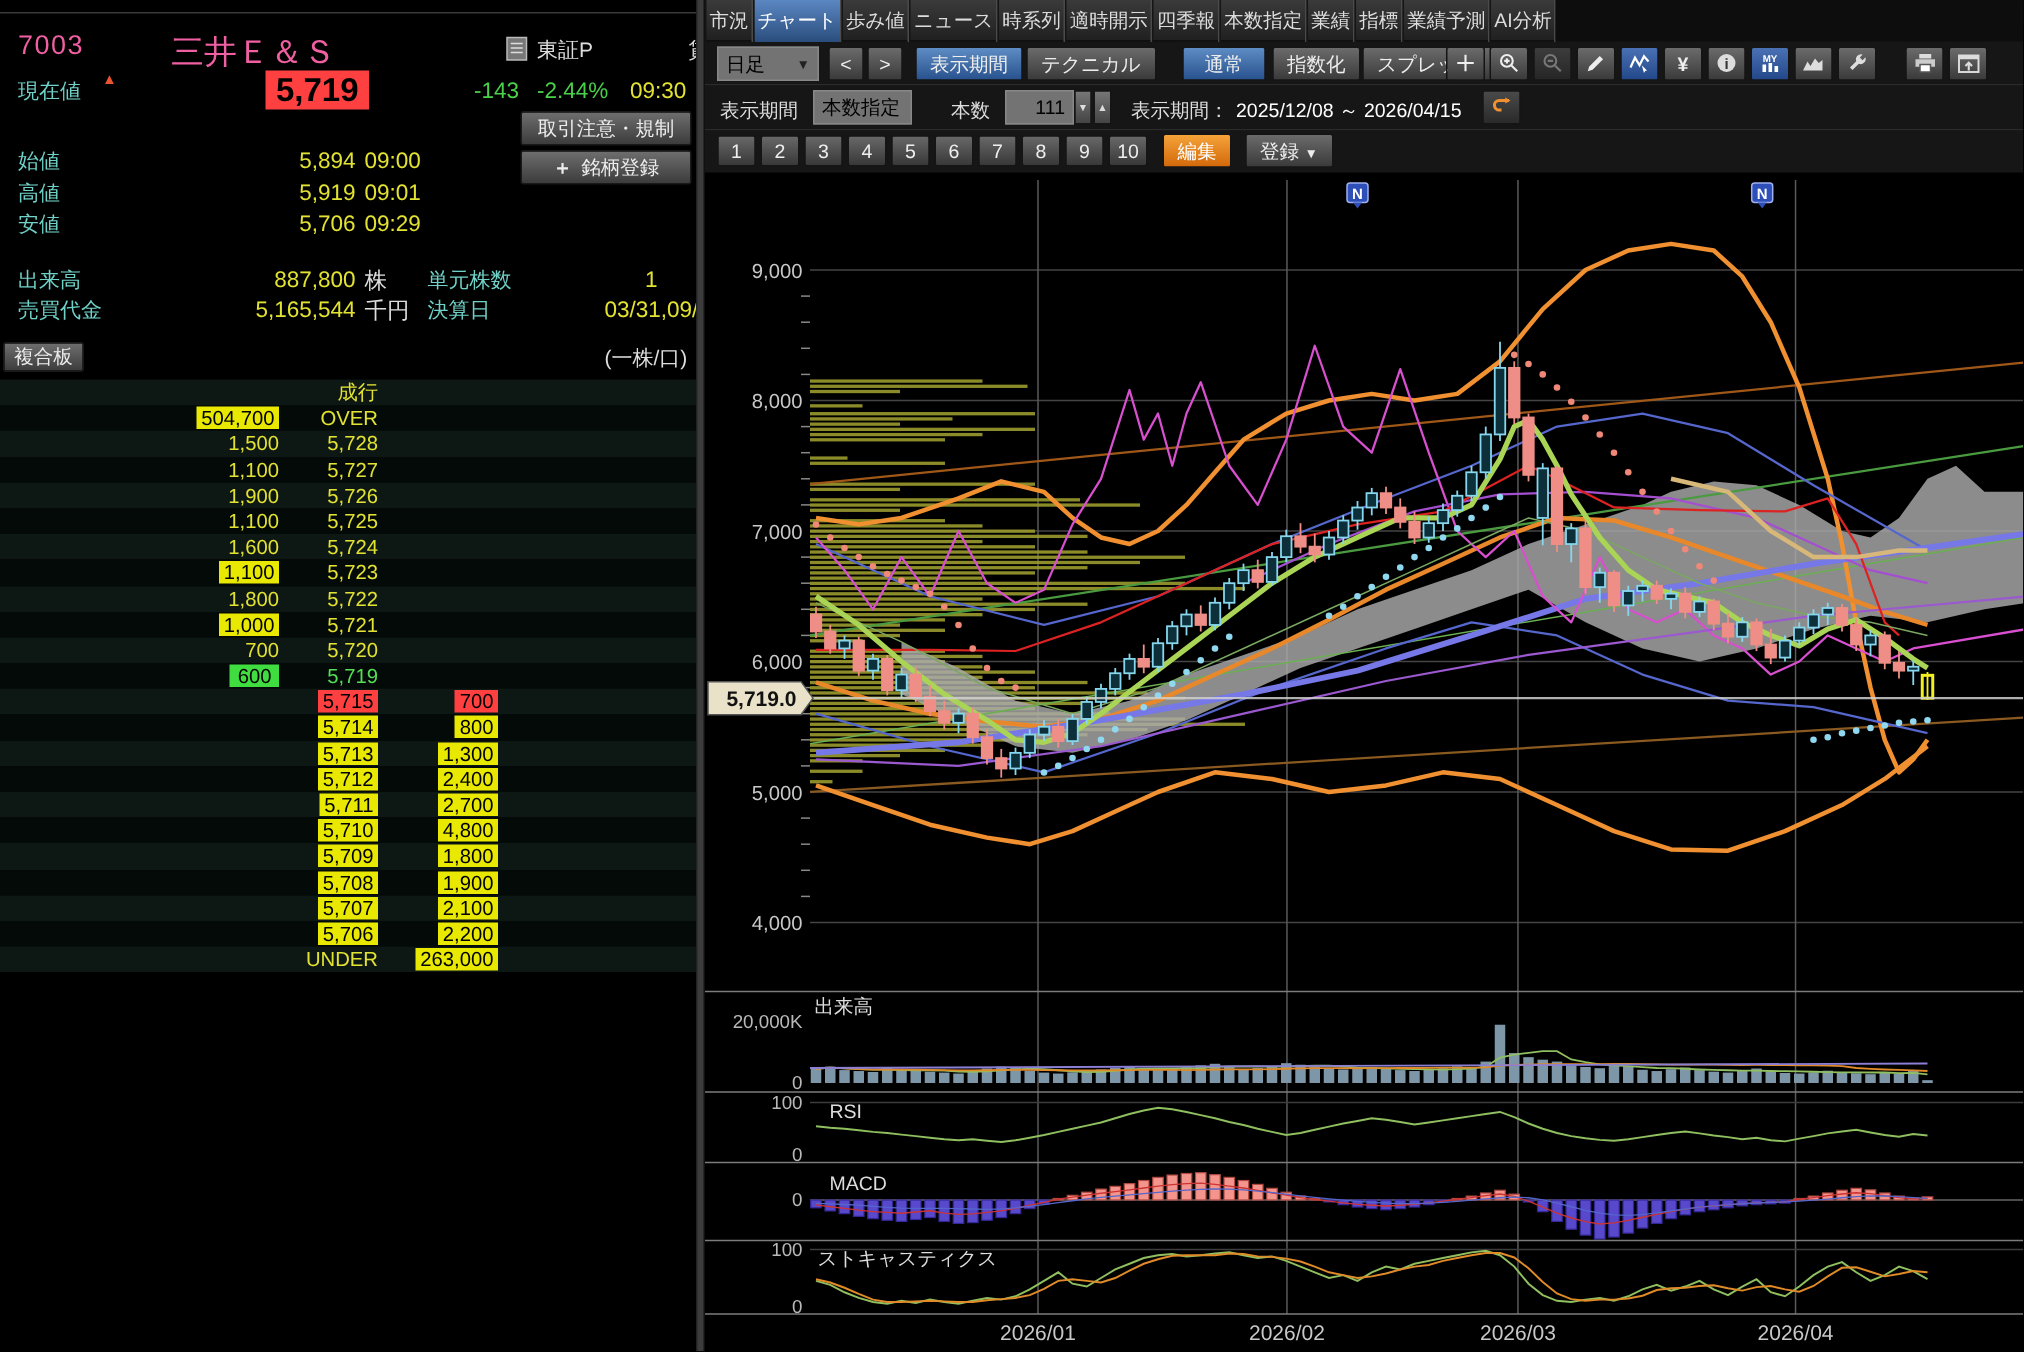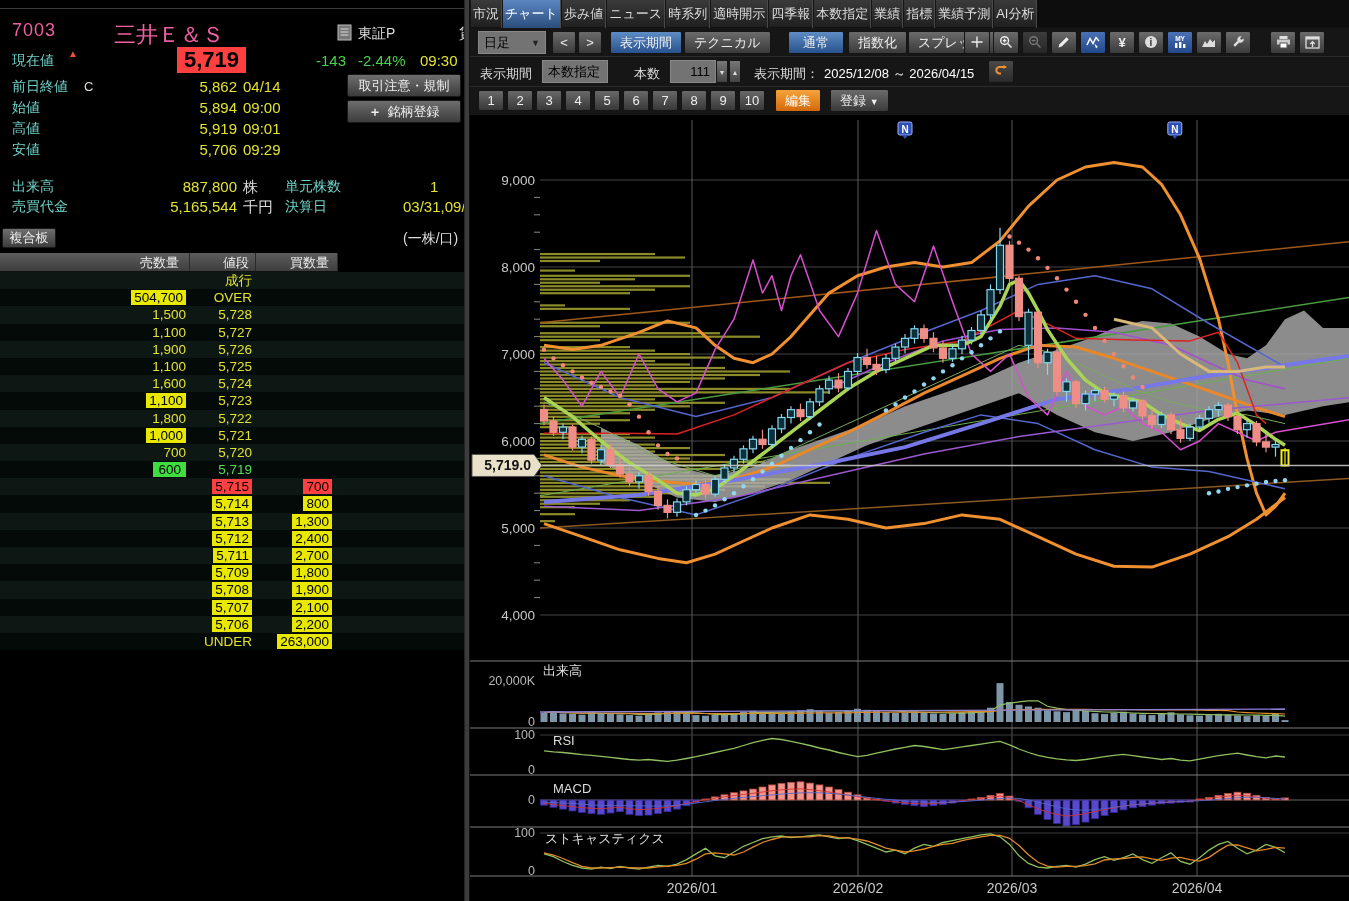--- a/index.html
+++ b/index.html
@@ -114,26 +114,20 @@
     <div class="q-market">東証P</div>
     <div class="q-margin">貸</div>
 
     <div class="q-cur-label lbl">現在値</div>
     <div class="q-arrow">▲</div>
     <div class="q-price">5,719</div>
     <div class="q-change grn">-143</div>
     <div class="q-pct grn">-2.44%</div>
     <div class="q-time">09:30</div>
 
-    <div class="inforow" style="top:78px">
-      <span class="i-label lbl">前日終値</span>
-      <span class="i-flag">C</span>
-      <span class="i-val val">5,862</span>
-      <span class="i-sub">04/14</span>
-    </div>
     <div class="inforow" style="top:99px">
       <span class="i-label lbl">始値</span>
       <span class="i-val val">5,894</span>
       <span class="i-sub">09:00</span>
     </div>
     <div class="inforow" style="top:120px">
       <span class="i-label lbl">高値</span>
       <span class="i-val val">5,919</span>
       <span class="i-sub">09:01</span>
     </div>
@@ -160,25 +154,20 @@
       <span class="i-val val">5,165,544</span>
       <span class="i-sub" style="color:#ddd">千円</span>
       <span class="i-label2 lbl" style="position:absolute;left:285px">決算日</span>
       <span class="set-val">03/31,09/</span>
     </div>
 
     <div id="btn-fukugo" class="btn-gray">複合板</div>
     <div class="per-share">(一株/口)</div>
 
     <div id="orderbook">
-      <div id="ob-head">
-        <div style="width:190px;padding-right:10px">売数量</div>
-        <div style="width:66px;padding-right:6px">値段</div>
-        <div style="width:82px;padding-right:8px">買数量</div>
-      </div>
       <div id="ob-body">
           <div class="obr">
             <div class="c-sell"></div>
             <div class="c-price"><span class="ty">成行</span></div>
             <div class="c-buy"></div>
           </div>
           <div class="obr">
             <div class="c-sell"><span class="hy">504,700</span></div>
             <div class="c-price"><span class="ty">OVER</span></div>
             <div class="c-buy"></div>
@@ -250,20 +239,25 @@
           </div>
           <div class="obr">
             <div class="c-sell"></div>
             <div class="c-price"><span class="hy">5,712</span></div>
             <div class="c-buy"><span class="hy">2,400</span></div>
           </div>
           <div class="obr">
             <div class="c-sell"></div>
             <div class="c-price"><span class="hy">5,711</span></div>
             <div class="c-buy"><span class="hy">2,700</span></div>
+          </div>
+          <div class="obr">
+            <div class="c-sell"></div>
+            <div class="c-price"><span class="hy">5,710</span></div>
+            <div class="c-buy"><span class="hy">4,800</span></div>
           </div>
           <div class="obr">
             <div class="c-sell"></div>
             <div class="c-price"><span class="hy">5,709</span></div>
             <div class="c-buy"><span class="hy">1,800</span></div>
           </div>
           <div class="obr">
             <div class="c-sell"></div>
             <div class="c-price"><span class="hy">5,708</span></div>
             <div class="c-buy"><span class="hy">1,900</span></div>

